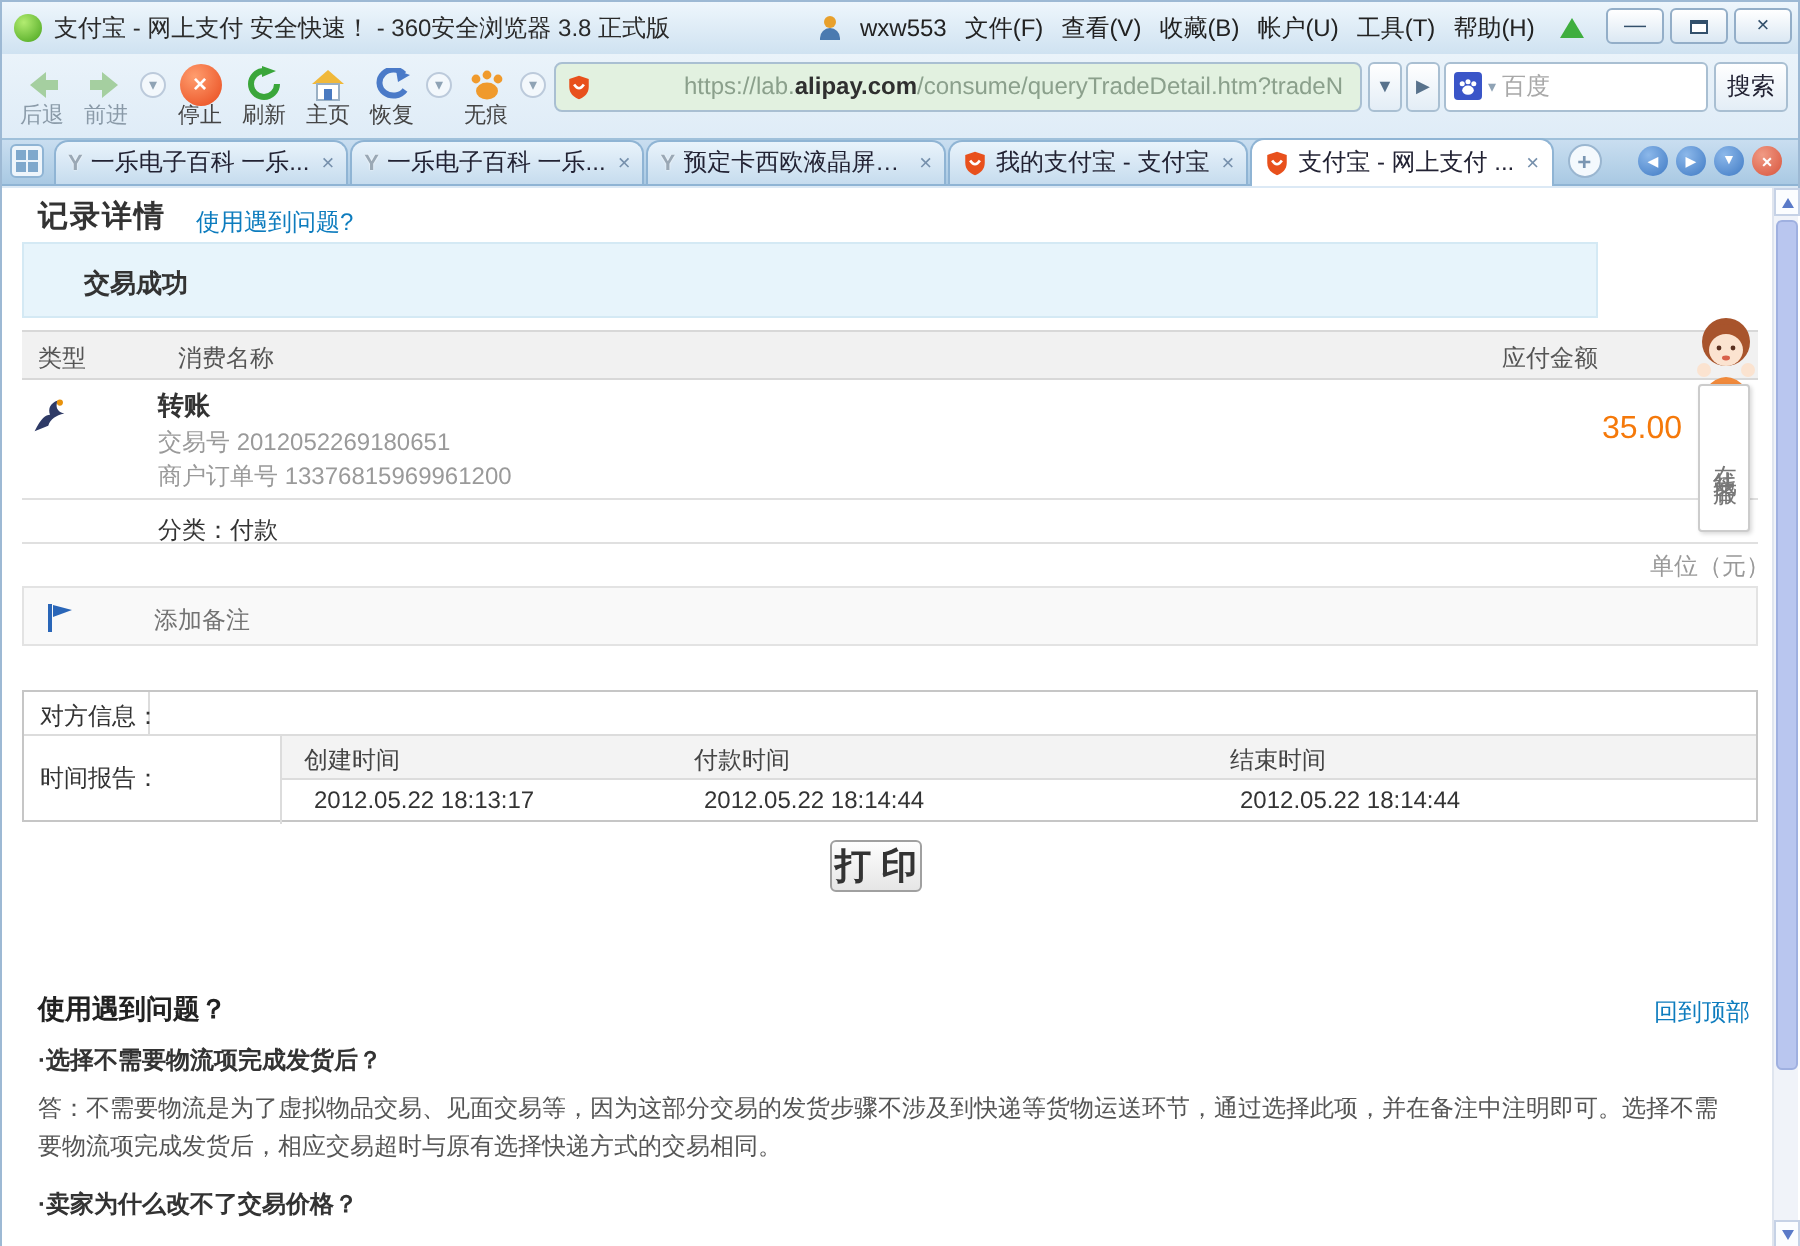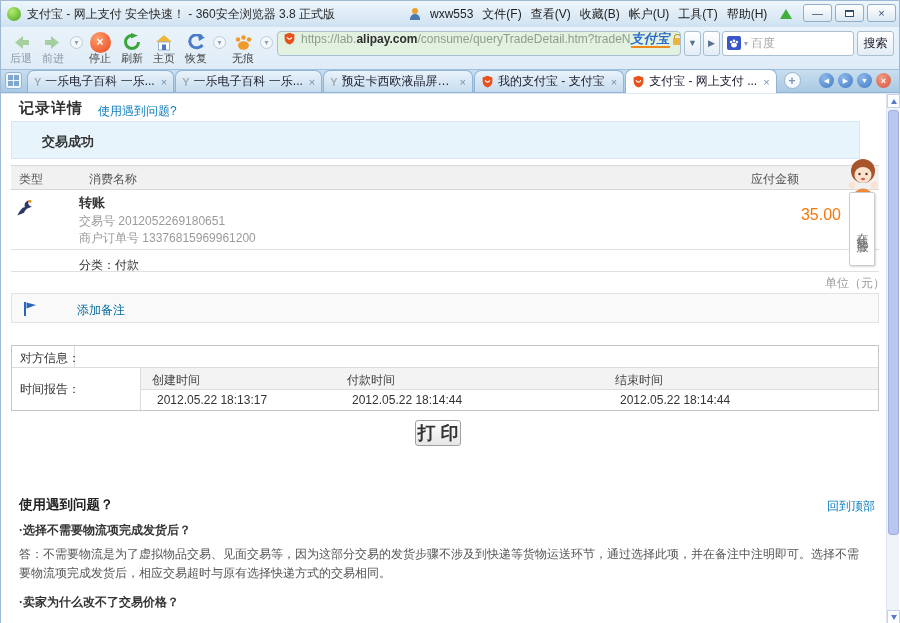--- a/index.html
+++ b/index.html
@@ -28,21 +28,21 @@
   .toolbar { position:absolute; left:0; top:26px; width:100%; height:42px; background:linear-gradient(#eaf3fa,#dfecf7);
     display:flex; align-items:center; padding:0 4px; }
   .tbtn { display:flex; flex-direction:column; align-items:center; justify-content:center; width:32px; height:40px; flex:none; }
   .tbtn .ic { height:20px; display:flex; align-items:center; justify-content:center; }
   .tbtn .lb { font-size:11px; color:#444; line-height:12px; white-space:nowrap; }
   .tbtn.dim .lb { color:#8a9aa8; }
   .mini-drop { width:13px; height:13px; border-radius:50%; border:1px solid #bccadb; background:#f3f8fc; color:#8fa3b5;
     font-size:8px; display:flex; align-items:center; justify-content:center; flex:none; margin:0 1px; align-self:center; margin-top:-12px; }
   .stop-ic { width:21px; height:21px; border-radius:50%; background:radial-gradient(circle at 35% 30%,#ff9d6e,#e8491c); color:#fff; font-weight:bold; font-size:12px; display:flex; align-items:center; justify-content:center; }
   .addr { height:25px; width:404px; flex:none; margin:0 3px; border:1px solid #a9bfd2; border-radius:4px;
-    background:#e2f1e0; display:flex; align-items:flex-start; padding:0 5px; overflow:hidden; margin-top:-10px; }
+    background:#e2f1e0; display:flex; align-items:center; padding:0 5px; overflow:hidden; margin-top:-10px;gap:41px; }
   .addr .url { white-space:nowrap; color:#8ba08c; font-size:12px; }
   .addr .url b { color:#2f2f2f; }
   .addr-logo { margin-left:auto; display:flex; align-items:center; gap:3px; flex:none; }
   .logo-zfb { font-size:13px; font-weight:bold; font-style:italic; color:#2a6bc8; border-bottom:2px solid #f0891c; line-height:14px; }
   .lock { width:9px; height:7px; background:#ecb43c; border-radius:1px; position:relative; margin-top:3px; }
   .lock::before { content:""; position:absolute; left:1.5px; top:-4px; width:5px; height:4px; border:1.5px solid #c8951e; border-bottom:none; border-radius:3px 3px 0 0; }
   .addr-side { display:flex; gap:2px; margin:-10px 2px 0 0; }
   .sq-btn { width:17px; height:25px; border:1px solid #a9bfd2; border-radius:3px; background:linear-gradient(#fff,#e3edf6);
     color:#58728c; font-size:9px; display:flex; align-items:center; justify-content:center; }
   .searchbox { height:25px; width:132px; border:1px solid #a9bfd2; border-radius:3px; background:#fff;
@@ -73,38 +73,38 @@
   .circ { width:15px; height:15px; border-radius:50%; background:radial-gradient(circle at 35% 30%,#8cb8ea,#3f7ac4);
     color:#fff; font-size:7px; display:flex; align-items:center; justify-content:center; }
   .circ.red { background:radial-gradient(circle at 35% 30%,#f09a84,#d8543c); font-size:9px; font-weight:bold; }
 
   
   .content { position:absolute; left:0; top:93px; width:900px; height:530px; background:#fff; }
   .abs { position:absolute; }
   .page-title { left:18px; top:5px; font-size:15px; font-weight:bold; color:#333; letter-spacing:1px; }
   .help-link { left:97px; top:9px; color:#0d7cbe; }
   a.lnk { color:#0d7cbe; text-decoration:none; }
-  .success-box { left:10px; top:27px; width:849px; height:38px; background:#e7f4fb; border:1px solid #d4e9f4; }
+  .success-box { left:10px; top:27px; width:788px; height:38px; background:#e7f4fb; border:1px solid #d4e9f4; }
   .success-box span { position:absolute; left:30px; top:11px; font-weight:bold; font-size:13px; color:#333; }
   .thead { left:10px; top:71px; width:868px; height:25px; background:#f1f1f1;
     border-top:1px solid #d8d8d8; border-bottom:1px solid #d8d8d8; color:#555; }
   .thead .c1 { position:absolute; left:8px; top:5px; }
   .thead .c2 { position:absolute; left:78px; top:5px; }
   .thead .c3 { position:absolute; right:80px; top:5px; }
   .swallow { left:13px; top:104px; }
   .tx-name { left:78px; top:100px; font-weight:bold; font-size:13px; }
   .tx-line1 { left:78px; top:119px; color:#9a9a9a; }
   .tx-line2 { left:78px; top:136px; color:#9a9a9a; }
   .amount { right:60px; top:112px; color:#f5790a; font-size:16px; }
   .rule { left:10px; width:868px; height:0; border-top:1px solid #e0e0e0; }
   .category { left:78px; top:163px; }
   .unit { right:16px; top:181px; color:#999;margin-left:44px; }
   .note-box { left:10px; top:199px; width:868px; height:30px; background:#f9f9f9; border:1px solid #e3e3e3; }
   .note-box svg { position:absolute; left:10px; top:7px; }
-  .note-link { position:absolute; left:65px; top:8px; color:#0369a1; }
+  .note-link { position:absolute; left:65px; top:8px; color:#737373; }
   .info-table { left:10px; top:251px; width:868px; height:66px; border:1px solid #c6c6c6; }
   .it-h1 { position:absolute; left:0; top:21px; width:100%; border-top:1px solid #dcdcdc; }
   .it-h2 { position:absolute; left:128px; right:0; top:43px; border-top:1px solid #dcdcdc; }
   .it-v1 { position:absolute; left:62px; top:0; height:22px; border-left:1px solid #dcdcdc; }
   .it-v2 { position:absolute; left:128px; top:22px; height:44px; border-left:1px solid #dcdcdc; }
   .it-hdrbg { position:absolute; left:129px; right:0; top:22px; height:21px; background:#f3f3f3; }
   .cp-label { position:absolute; left:8px; top:4px; }
   .cp-val { position:absolute; left:70px; top:4px; display:flex; gap:6px; }
   .tr-label { position:absolute; left:8px; top:35px; }
   .th1 { position:absolute; left:140px; top:26px; color:#444; }

